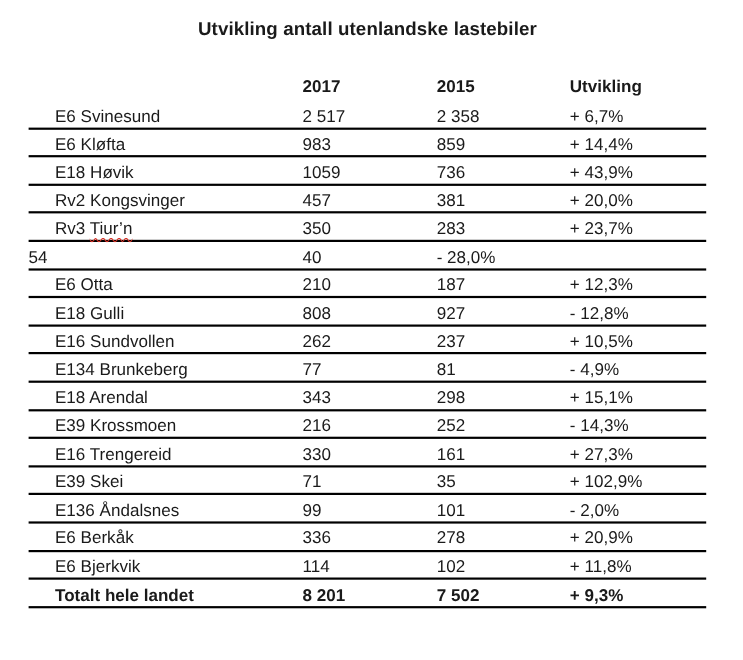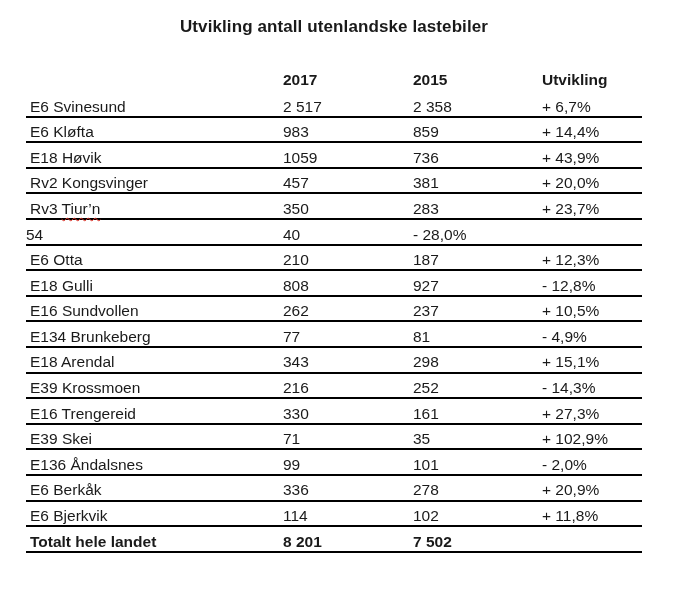--- a/index.html
+++ b/index.html
@@ -32,31 +32,30 @@
   .row {
     display: grid;
     grid-template-columns: 249px 122px 121px 124px;
     height: 25.6px;
     box-sizing: border-box;
     align-items: end;
     border-bottom: 2px solid var(--rule, #000000);
     padding-bottom: 1px;
     font-size: 15.5px;
     line-height: 1.1;
-    gap: 8px;
   }
   .row.header {
     border-bottom: none;
     font-weight: bold;
     height: 26px;
     padding-bottom: 4px;
   }
   .row.bold { font-weight: bold; }
   .cell { white-space: nowrap; overflow: visible; }
-  .cell.name { padding-left: 4px; }
+  .cell.name { padding-left: 4px; margin-left: 20px; }
   .spellcheck {
     text-decoration: underline;
     text-decoration-style: wavy;
     text-decoration-color: var(--spell, #d93025);
     text-decoration-thickness: 1px;
     text-underline-offset: 3px;
   }
 </style>
 </head>
 <body>
@@ -188,16 +187,17 @@
     <div class="cell name">E6 Bjerkvik</div>
     <div class="cell num">114</div>
     <div class="cell num">102</div>
     <div class="cell num">+ 11,8%</div>
   </div>
 
   <div class="row bold">
     <div class="cell name">Totalt hele landet</div>
     <div class="cell num">8 201</div>
     <div class="cell num">7 502</div>
+    <div class="cell num">+ 9,3%</div>
   </div>
 </div>
   </div>
 </div>
 
 </body></html>

